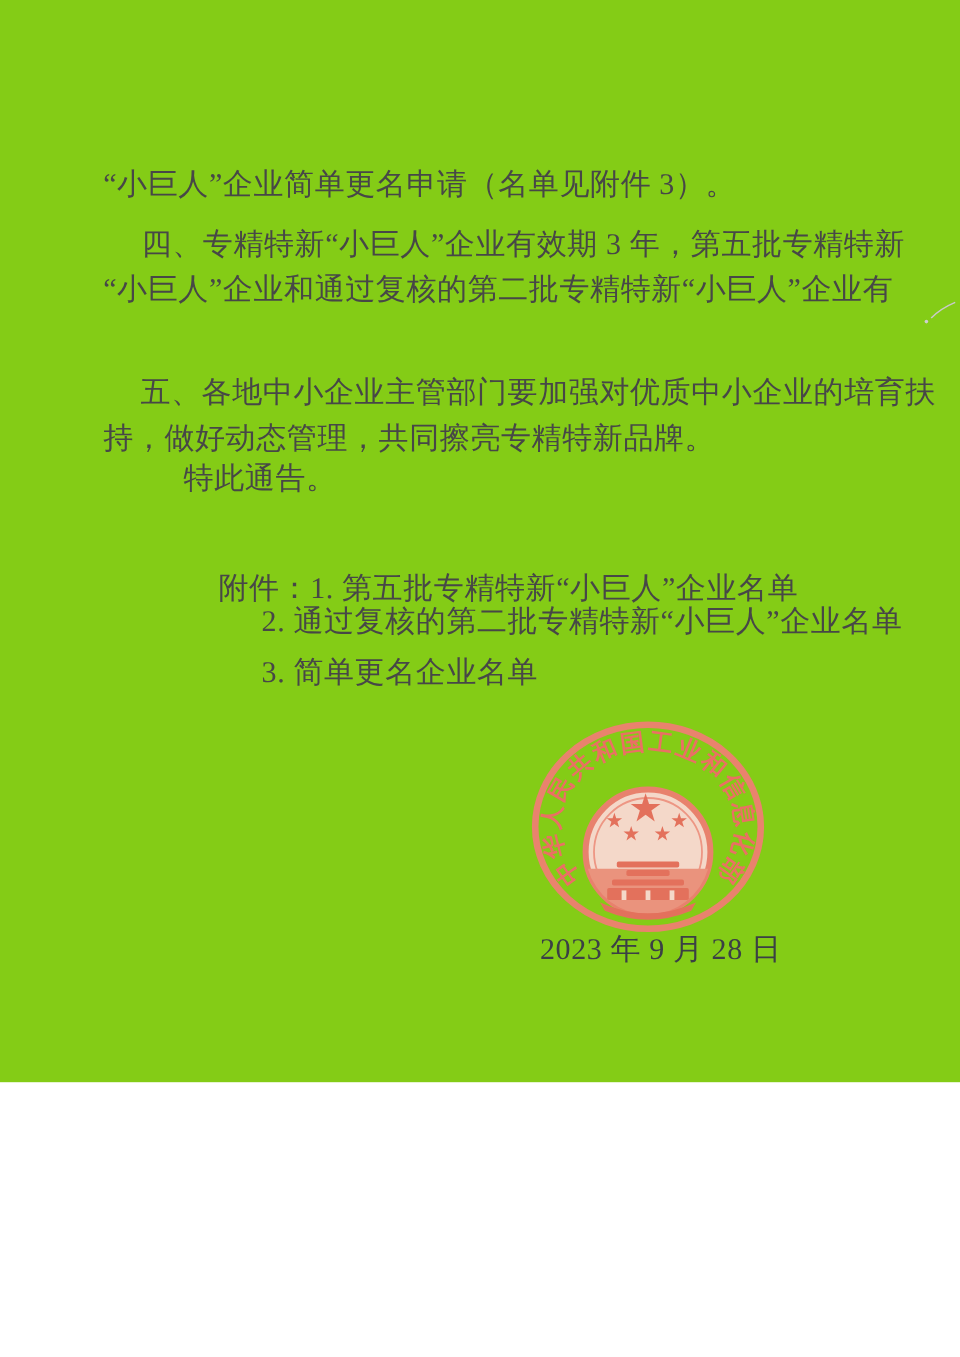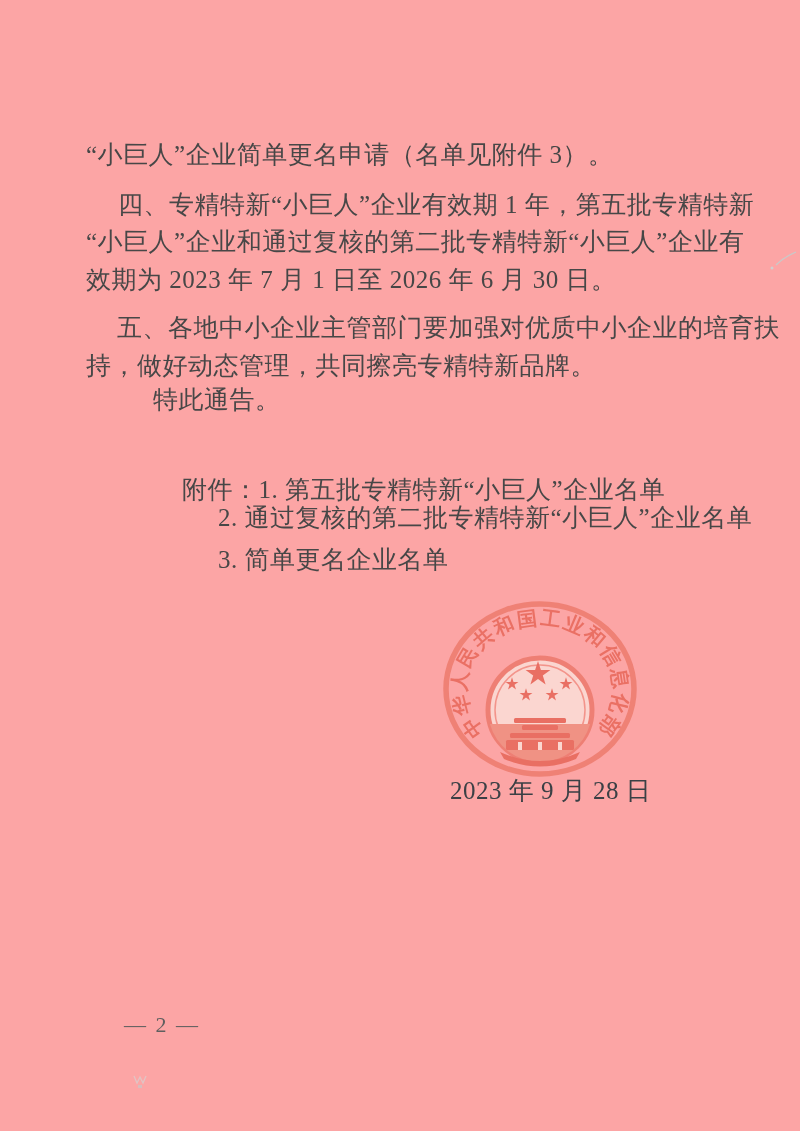--- a/index.html
+++ b/index.html
@@ -1,17 +1,17 @@
 <!DOCTYPE html>
 <html><head>
 <meta charset="utf-8">
 <style>
   html,body { margin:0; padding:0; background:#ffffff; }
   .page {
-    position:relative; width:800px; height:1131px; background:#fca5a5;
+    position:relative; width:800px; height:902px; background:#84cc16;
     font-family:"Liberation Serif","DejaVu Serif",serif;
     color:#474747; overflow:hidden;
   }
   
   .line {
     position:absolute; left:86px; width:660px;
     font-size:25px; line-height:30px; letter-spacing:0.5px;
     white-space:pre; color:#474747;
   }
   .l0 { top:140px; }
@@ -50,23 +50,22 @@
   .artifact { position:absolute; pointer-events:none; }
   .artifact-right { left:762px; top:248px; width:38px; height:26px; }
   .artifact-bottom { left:130px; top:1072px; width:20px; height:20px; opacity:0.7; }
 </style>
 </head>
 <body>
 
 <div class="page">
 
   <div class="line l0">“小巨人”企业简单更名申请（名单见附件 3）。</div>
-  <div class="line l1">四、专精特新“小巨人”企业有效期 1 年，第五批专精特新</div>
+  <div class="line l1">四、专精特新“小巨人”企业有效期 3 年，第五批专精特新</div>
   <div class="line l2">“小巨人”企业和通过复核的第二批专精特新“小巨人”企业有</div>
-  <div class="line l3">效期为 2023 年 7 月 1 日至 2026 年 6 月 30 日。</div>
   <div class="line l4">五、各地中小企业主管部门要加强对优质中小企业的培育扶</div>
   <div class="line l5">持，做好动态管理，共同擦亮专精特新品牌。</div>
   <div class="line l6">特此通告。</div>
 
   <div class="att-row att-row-1">
     <span>附件：</span><span>1. 第五批专精特新“小巨人”企业名单</span>
   </div>
   <div class="att-row att-row-2">2. 通过复核的第二批专精特新“小巨人”企业名单</div>
   <div class="att-row att-row-3">3. 简单更名企业名单</div>
 

